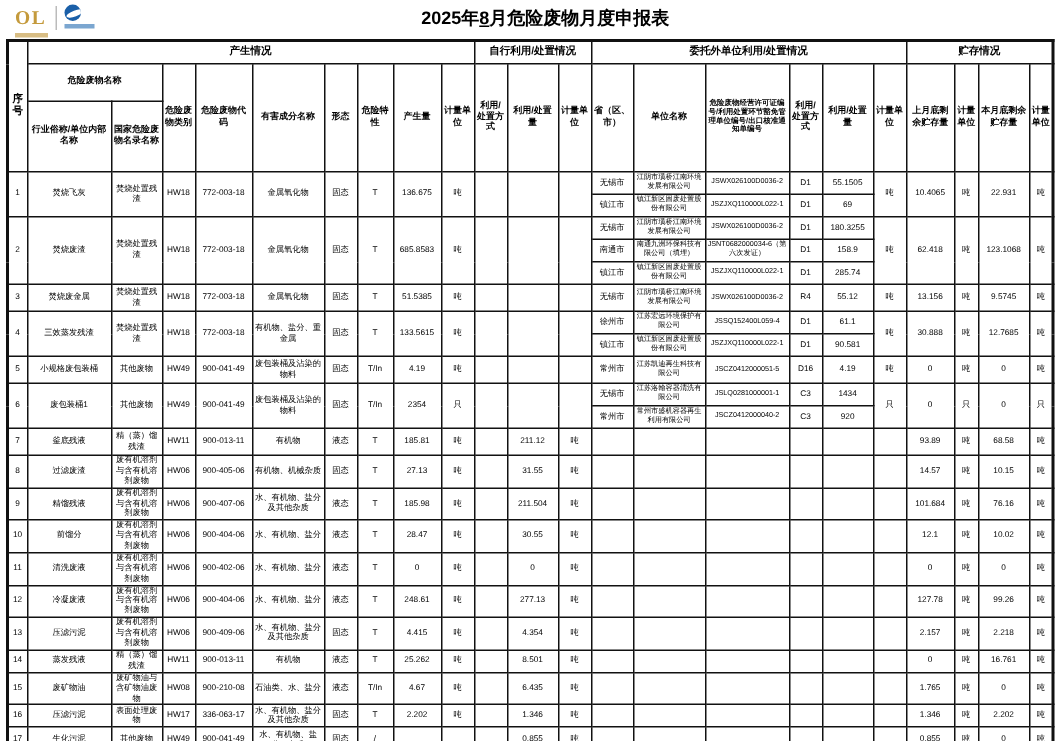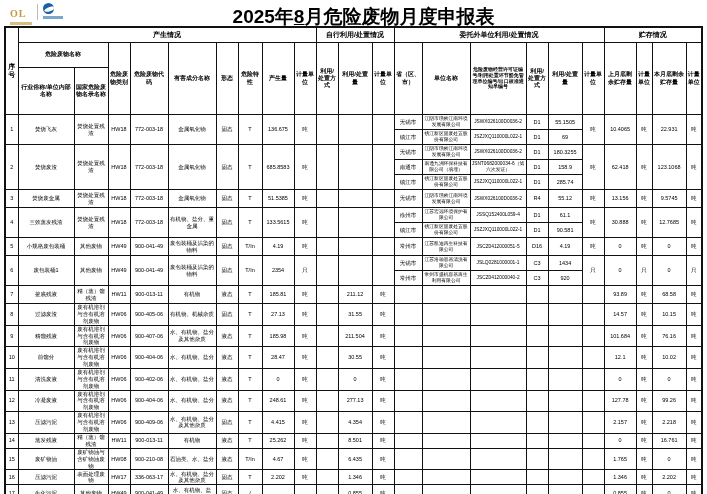--- a/index.html
+++ b/index.html
@@ -1,25 +1,25 @@
 <!DOCTYPE html>
 <html><head>
 <meta charset="utf-8">
 <style>
   html,body{margin:0;padding:0;width:707px;height:494px;background:#fff;overflow:hidden;
     font-family:"Liberation Sans","DejaVu Sans",sans-serif;color:#000;}
   #topbar{position:absolute;left:0;top:0;width:707px;height:26px;}
   #logo{position:absolute;left:10px;top:3px;height:22px;display:flex;align-items:flex-start;}
-  #logo .ol{color:#c49a3c;font-weight:bold;font-size:10px;line-height:12px;letter-spacing:1px;font-family:"Liberation Serif","DejaVu Serif",serif;}
+  #logo .ol{color:#c49a3c;font-weight:bold;font-size:13px;line-height:12px;letter-spacing:1px;font-family:"Liberation Serif","DejaVu Serif",serif;}
   #logo .sub{display:block;height:3px;width:22px;background:#d8bd84;margin-top:1px;}
   #logo .div{width:1px;height:16px;background:#bbb;margin:1px 5px 0 5px;}
   #emblem .circ{display:block;width:11px;height:11px;border-radius:50%;background:#1a5fa8;position:relative;overflow:hidden;}
   #emblem .circ::after{content:"";position:absolute;left:1px;top:4px;width:12px;height:4px;background:#fff;transform:rotate(-20deg);border-radius:50%;}
   #emblem .sub2{display:block;height:3px;width:20px;background:#7ba6d0;margin-top:2px;}
-  #title{position:absolute;left:4px;right:0;top:4px;text-align:center;font-size:19px;font-weight:bold;margin-left:16px;}
+  #title{position:absolute;left:4px;right:0;top:4px;text-align:center;font-size:12px;font-weight:bold;margin-left:16px;}
   #title .m{text-decoration:underline;}
   table{position:absolute;left:4px;top:26px;border-collapse:collapse;table-layout:fixed;width:699px;
     border:2px solid #111;}
   th,td{border:1px solid #111;padding:0 1px;text-align:center;vertical-align:middle;overflow:hidden;
     font-size:5.5px;line-height:1.25;word-break:break-all;}
   thead th{font-weight:bold;font-size:6px;line-height:1.2;}
   thead tr.grp th{font-size:7px;height:14px;}
   thead tr.sub1 th{height:24px;}
   thead tr.sub2 th{height:46px;}
   th.lic{font-size:5px;line-height:1.15;}

